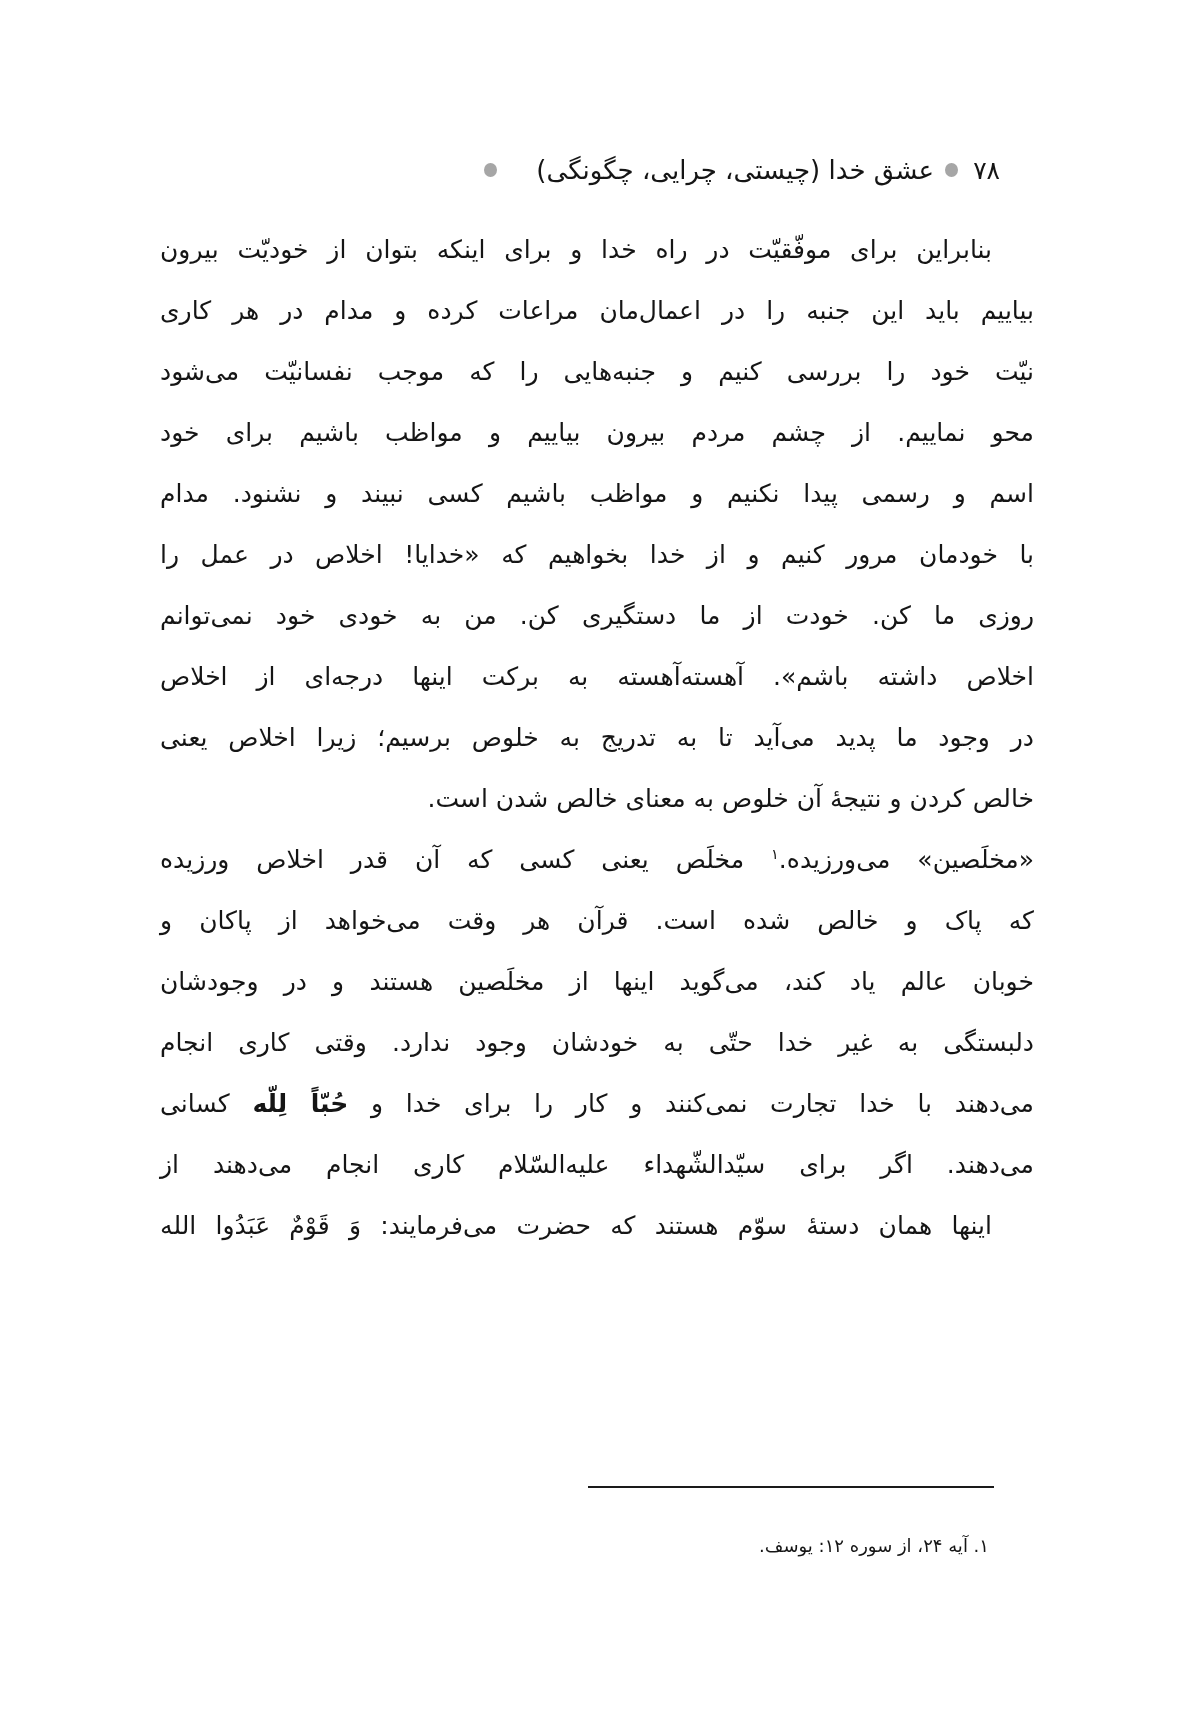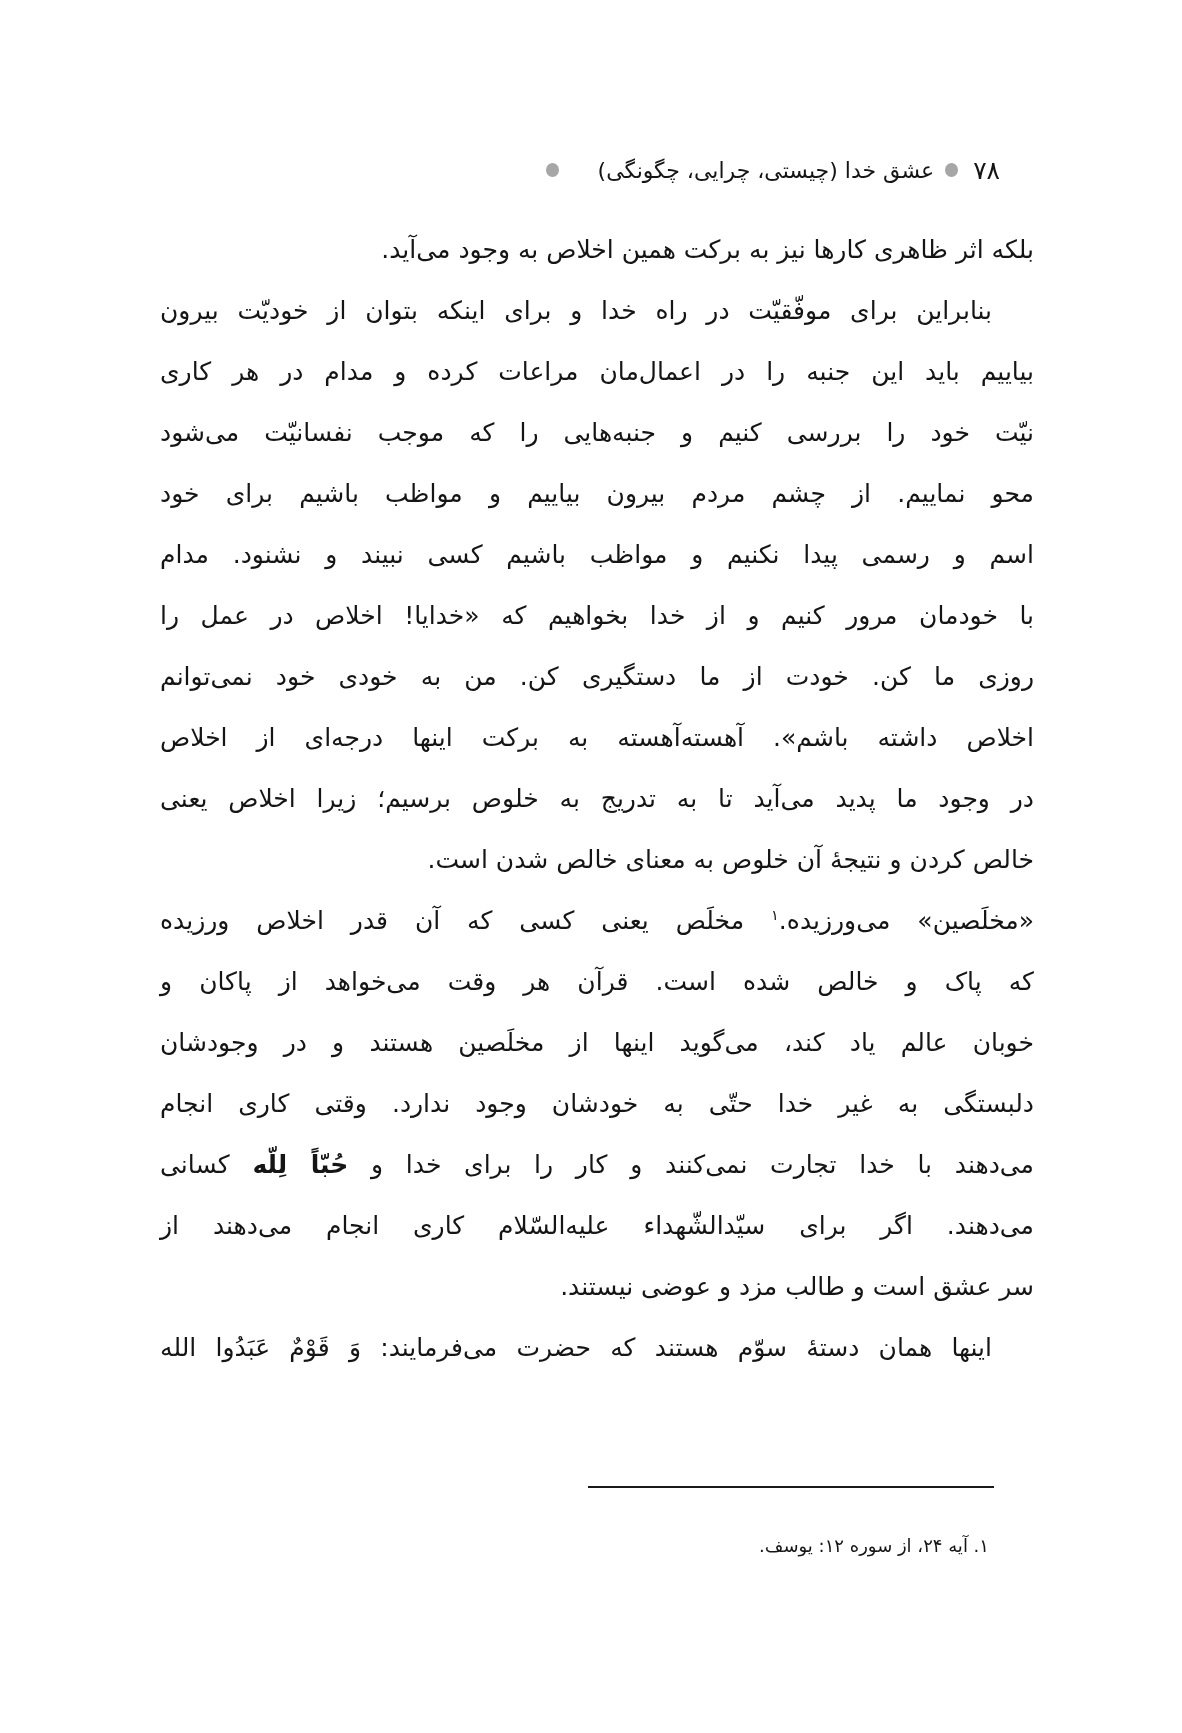--- a/index.html
+++ b/index.html
@@ -40,21 +40,21 @@
     color: var(--text, #151515);
   }
   .bullet {
     width: 13px;
     height: 14px;
     border-radius: 50%;
     background: var(--bullet, #a6a6a6);
     flex: 0 0 auto;
   }
   .running-title {
-    font-size: 22px;
+    font-size: 26px;
     color: var(--text, #151515);
     white-space: nowrap;
     margin-left: 28px;
   }
   
   .body-text {
     position: absolute;
     top: 219px;
     right: 148px;
     left: 160px;
@@ -105,38 +105,36 @@
 <div class="page">
 
   <div class="header">
     <span class="page-num">۷۸</span>
     <span class="bullet"></span>
     <span class="running-title">عشق خدا (چیستی، چرایی، چگونگی)</span>
     <span class="bullet"></span>
   </div>
 
   <div class="body-text" id="body-lines">
-      <div class="line end"><span class="seg-normal">بلکه اثر ظاهری کارها نیز به برکت همین اخلاص به وجود می‌آید.</span></div>
       <div class="line indent"><span class="seg-normal">بنابراین برای موفّقیّت در راه خدا و برای اینکه بتوان از خودیّت بیرون</span></div>
       <div class="line"><span class="seg-normal">بیاییم باید این جنبه را در اعمال‌مان مراعات کرده و مدام در هر کاری</span></div>
       <div class="line"><span class="seg-normal">نیّت خود را بررسی کنیم و جنبه‌هایی را که موجب نفسانیّت می‌شود</span></div>
       <div class="line"><span class="seg-normal">محو نماییم. از چشم مردم بیرون بیاییم و مواظب باشیم برای خود</span></div>
       <div class="line"><span class="seg-normal">اسم و رسمی پیدا نکنیم و مواظب باشیم کسی نبیند و نشنود. مدام</span></div>
       <div class="line"><span class="seg-normal">با خودمان مرور کنیم و از خدا بخواهیم که «خدایا! اخلاص در عمل را</span></div>
       <div class="line"><span class="seg-normal">روزی ما کن. خودت از ما دستگیری کن. من به خودی خود نمی‌توانم</span></div>
       <div class="line"><span class="seg-normal">اخلاص داشته باشم». آهسته‌آهسته به برکت اینها درجه‌ای از اخلاص</span></div>
       <div class="line"><span class="seg-normal">در وجود ما پدید می‌آید تا به تدریج به خلوص برسیم؛ زیرا اخلاص یعنی</span></div>
       <div class="line end"><span class="seg-normal">خالص کردن و نتیجهٔ آن خلوص به معنای خالص شدن است.</span></div>
       <div class="line"><span class="seg-normal">«مخلَصین» می‌ورزیده.</span><sup class="seg-sup">۱</sup><span class="seg-normal"> مخلَص یعنی کسی که آن قدر اخلاص ورزیده</span></div>
       <div class="line"><span class="seg-normal">که پاک و خالص شده است. قرآن هر وقت می‌خواهد از پاکان و</span></div>
       <div class="line"><span class="seg-normal">خوبان عالم یاد کند، می‌گوید اینها از مخلَصین هستند و در وجودشان</span></div>
       <div class="line"><span class="seg-normal">دلبستگی به غیر خدا حتّی به خودشان وجود ندارد. وقتی کاری انجام</span></div>
       <div class="line"><span class="seg-normal">می‌دهند با خدا تجارت نمی‌کنند و کار را برای خدا و </span><span class="seg-bold">حُبّاً لِلّه</span><span class="seg-normal"> کسانی</span></div>
       <div class="line"><span class="seg-normal">می‌دهند. اگر برای سیّدالشّهداء علیه‌السّلام کاری انجام می‌دهند از</span></div>
-      <div class="line end"><span class="seg-normal">سر عشق است و طالب مزد و عوضی نیستند.</span></div>
       <div class="line indent"><span class="seg-normal">اینها همان دستهٔ سوّم هستند که حضرت می‌فرمایند: وَ قَوْمٌ عَبَدُوا الله</span></div>
     </div>
 
   <div class="footnote-rule"></div>
 
   <div class="footnote">۱. آیه ۲۴، از سوره ۱۲: یوسف.</div>
 
 </div>
 
 </body></html>

